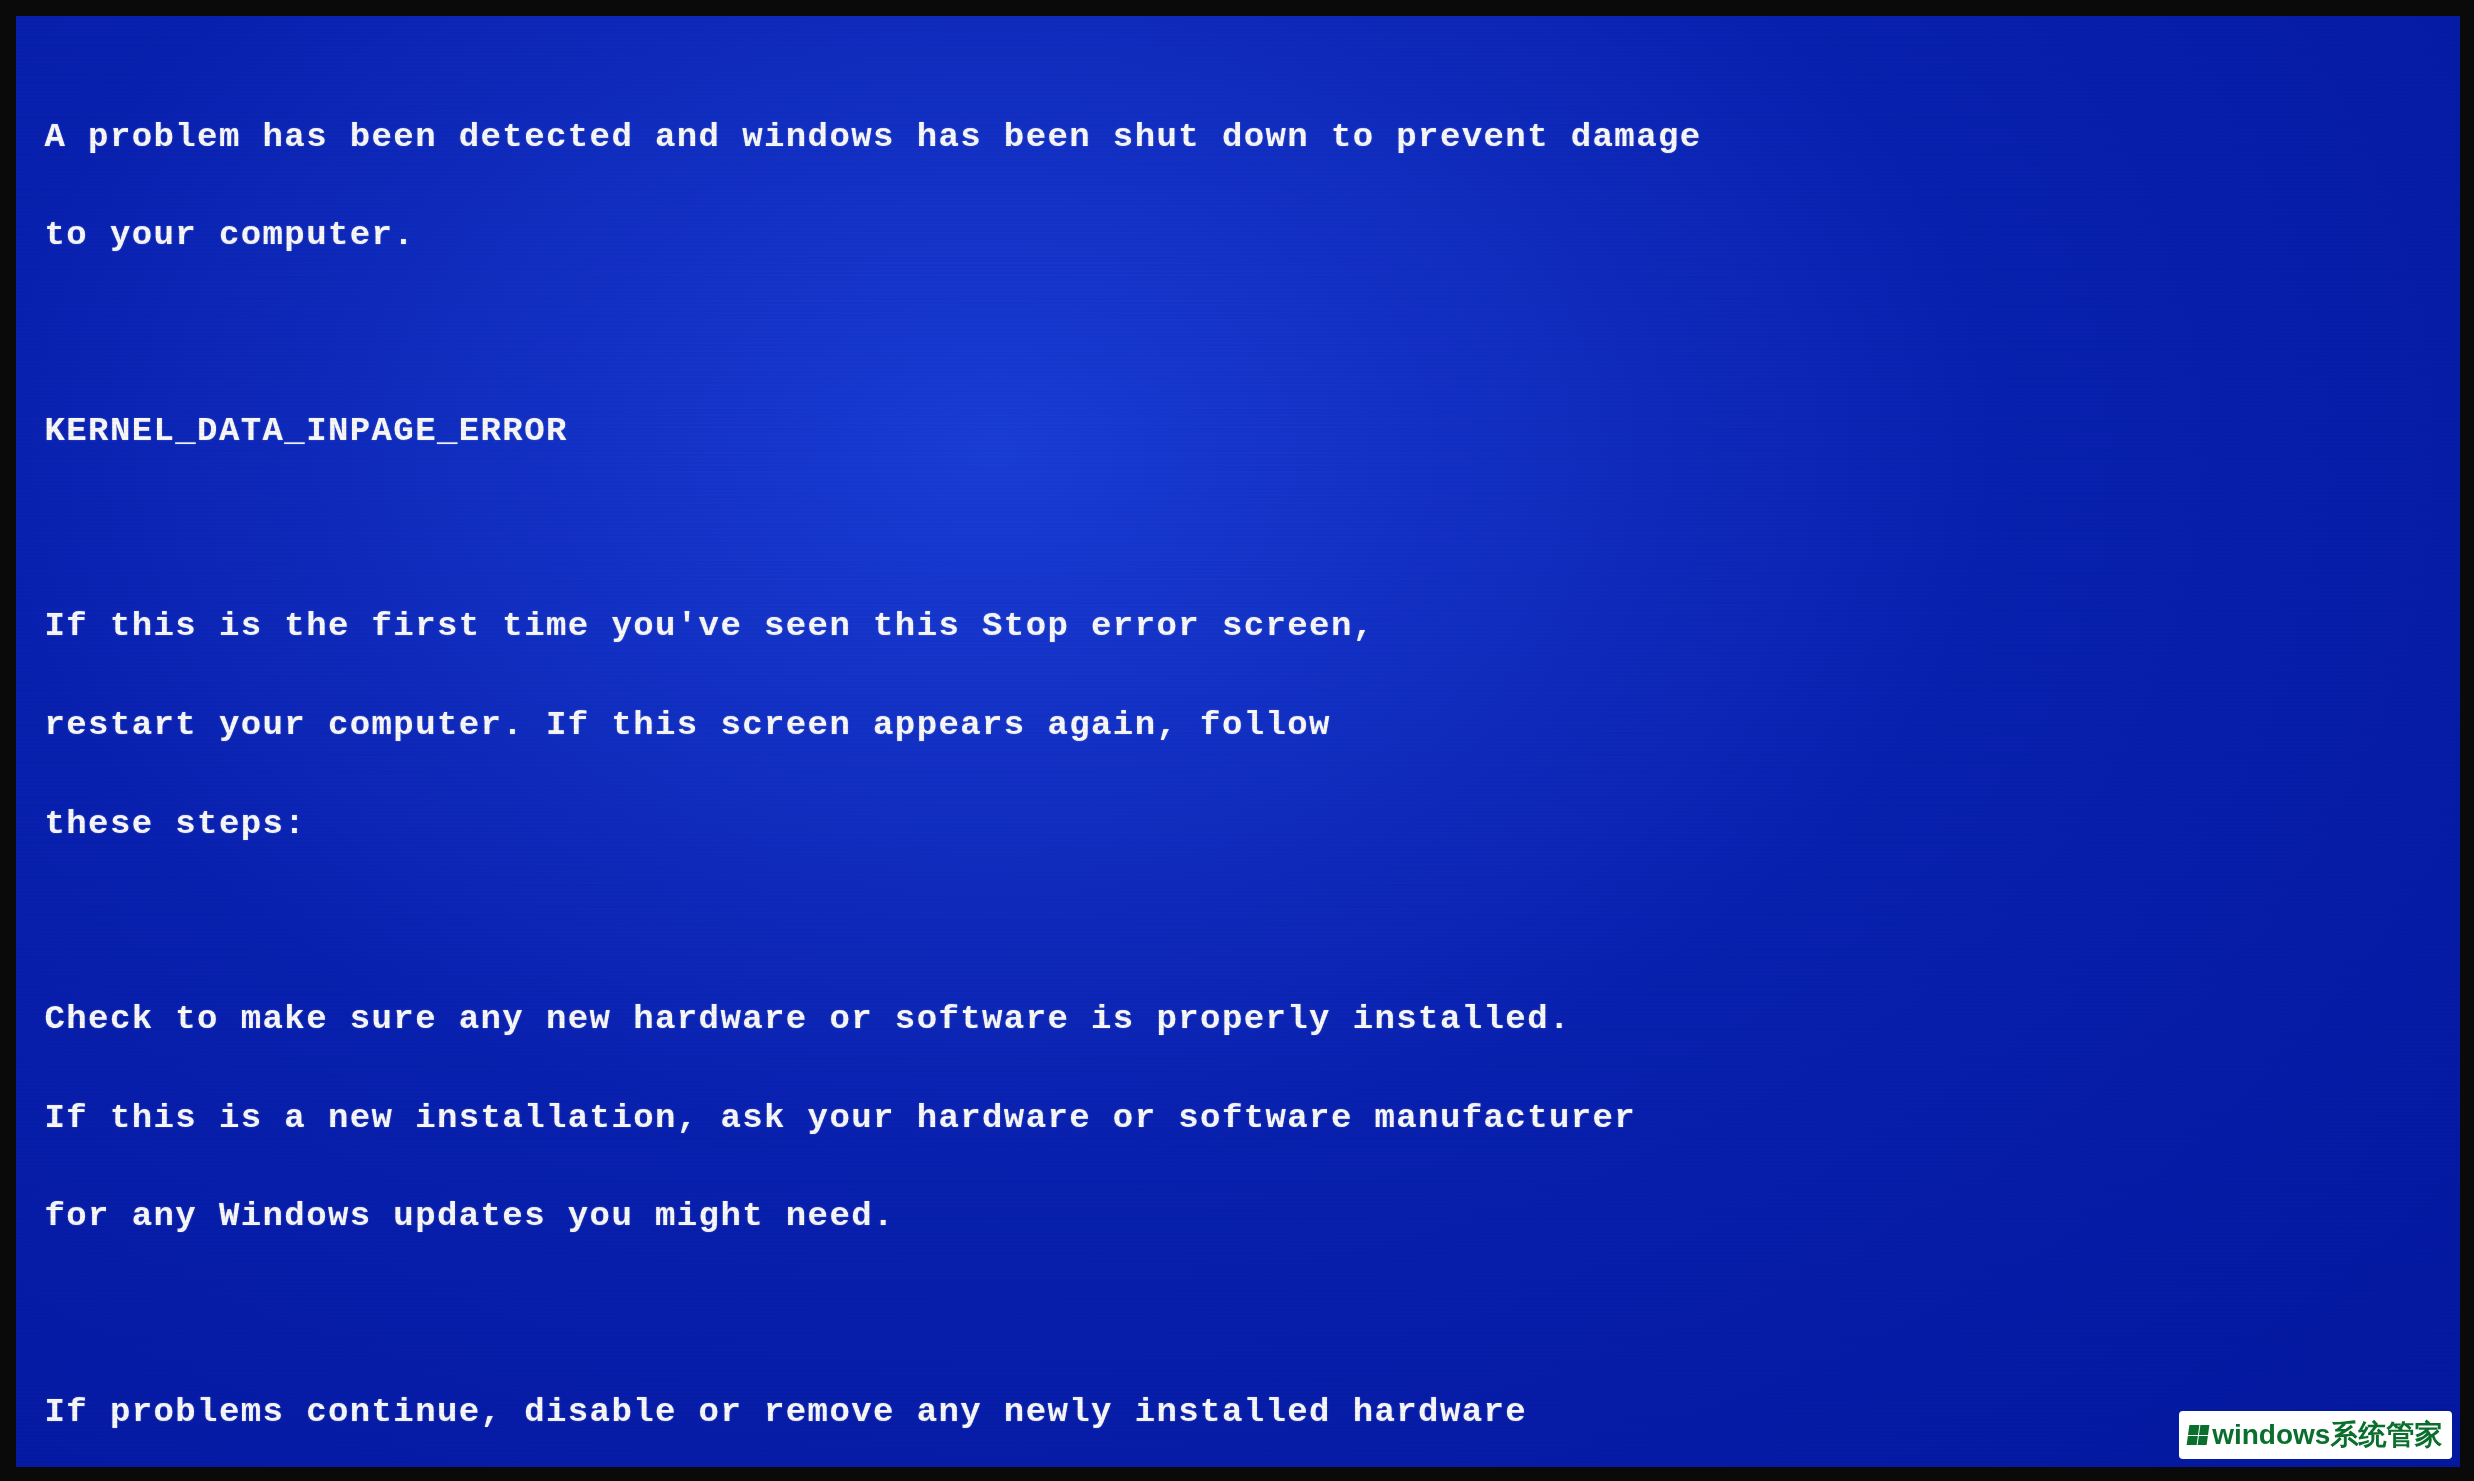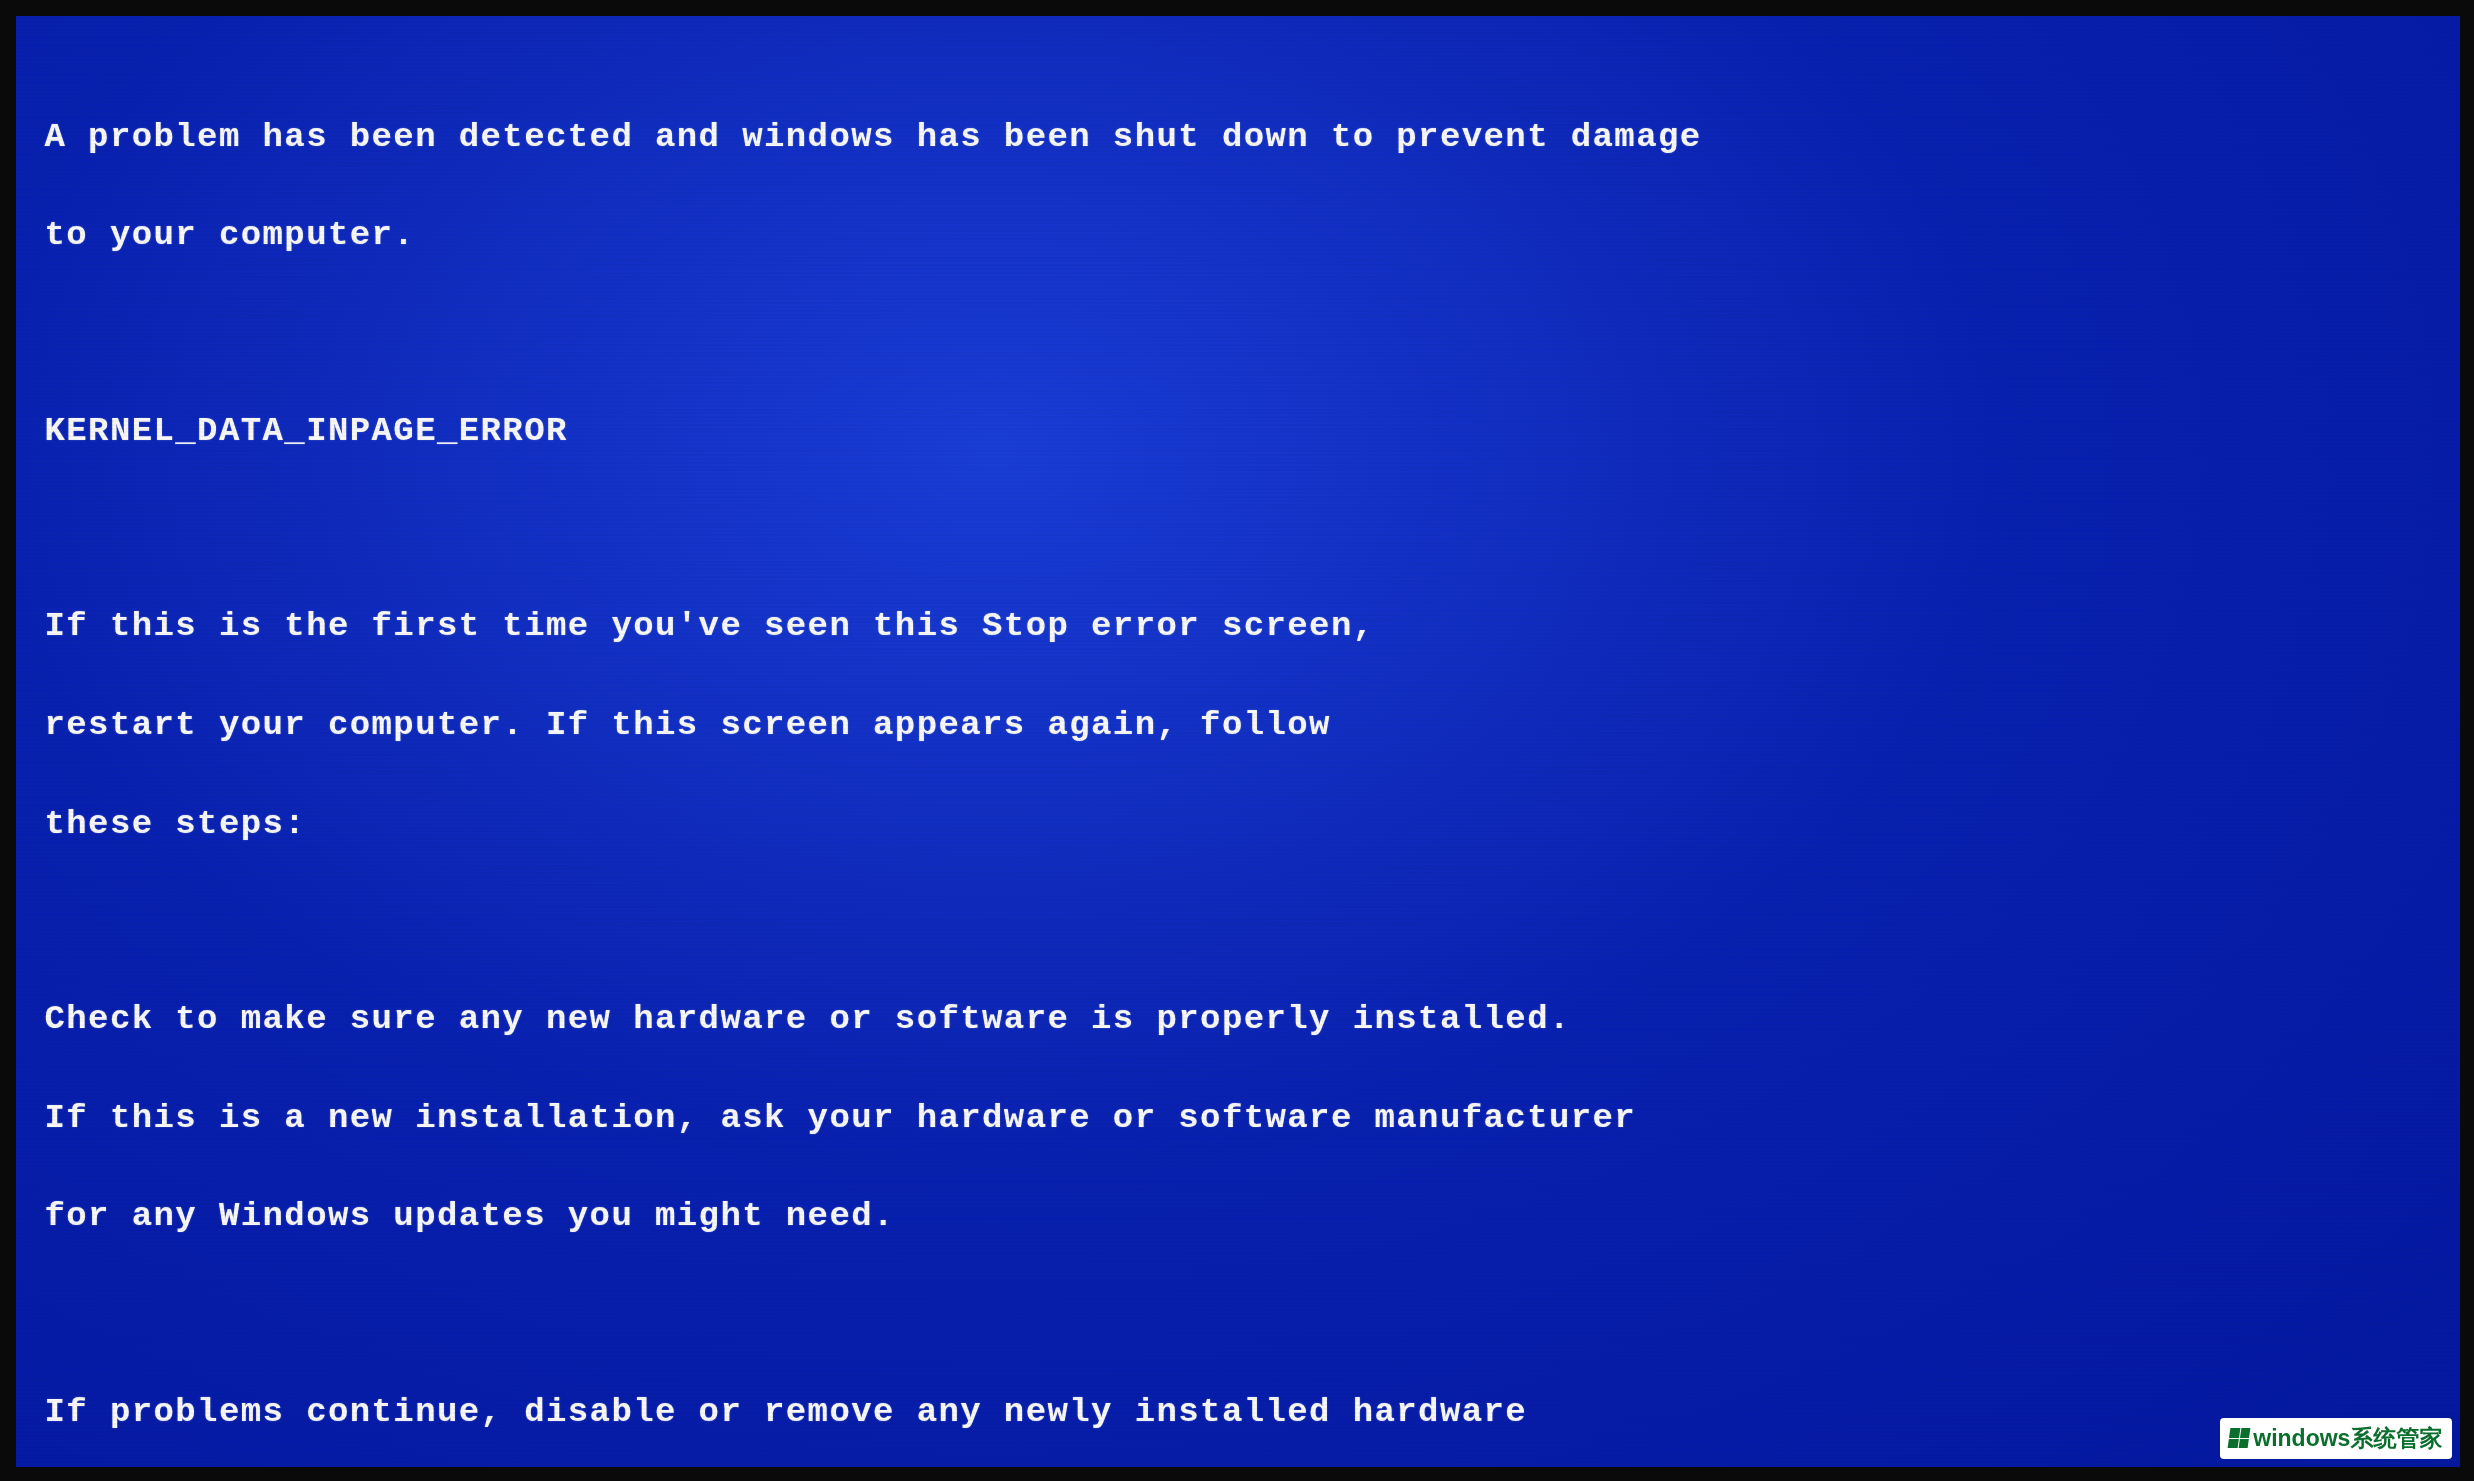--- a/index.html
+++ b/index.html
@@ -62,21 +62,21 @@
     }
     
     .watermark {
       position: absolute;
       bottom: 7.6px;
       right: 7.6px;
       background: #fff;
       border-radius: 3.8px;
       padding: 3.8px 9.5px;
       font-family: Arial, sans-serif;
-      font-size: 23px;
+      font-size: 28px;
       font-weight: bold;
       color: #0a6e2c;
       letter-spacing: 0;
       text-shadow: none;
       display: flex;
       align-items: center;
       gap: 3.8px;
     }
     
     .watermark .flag {

